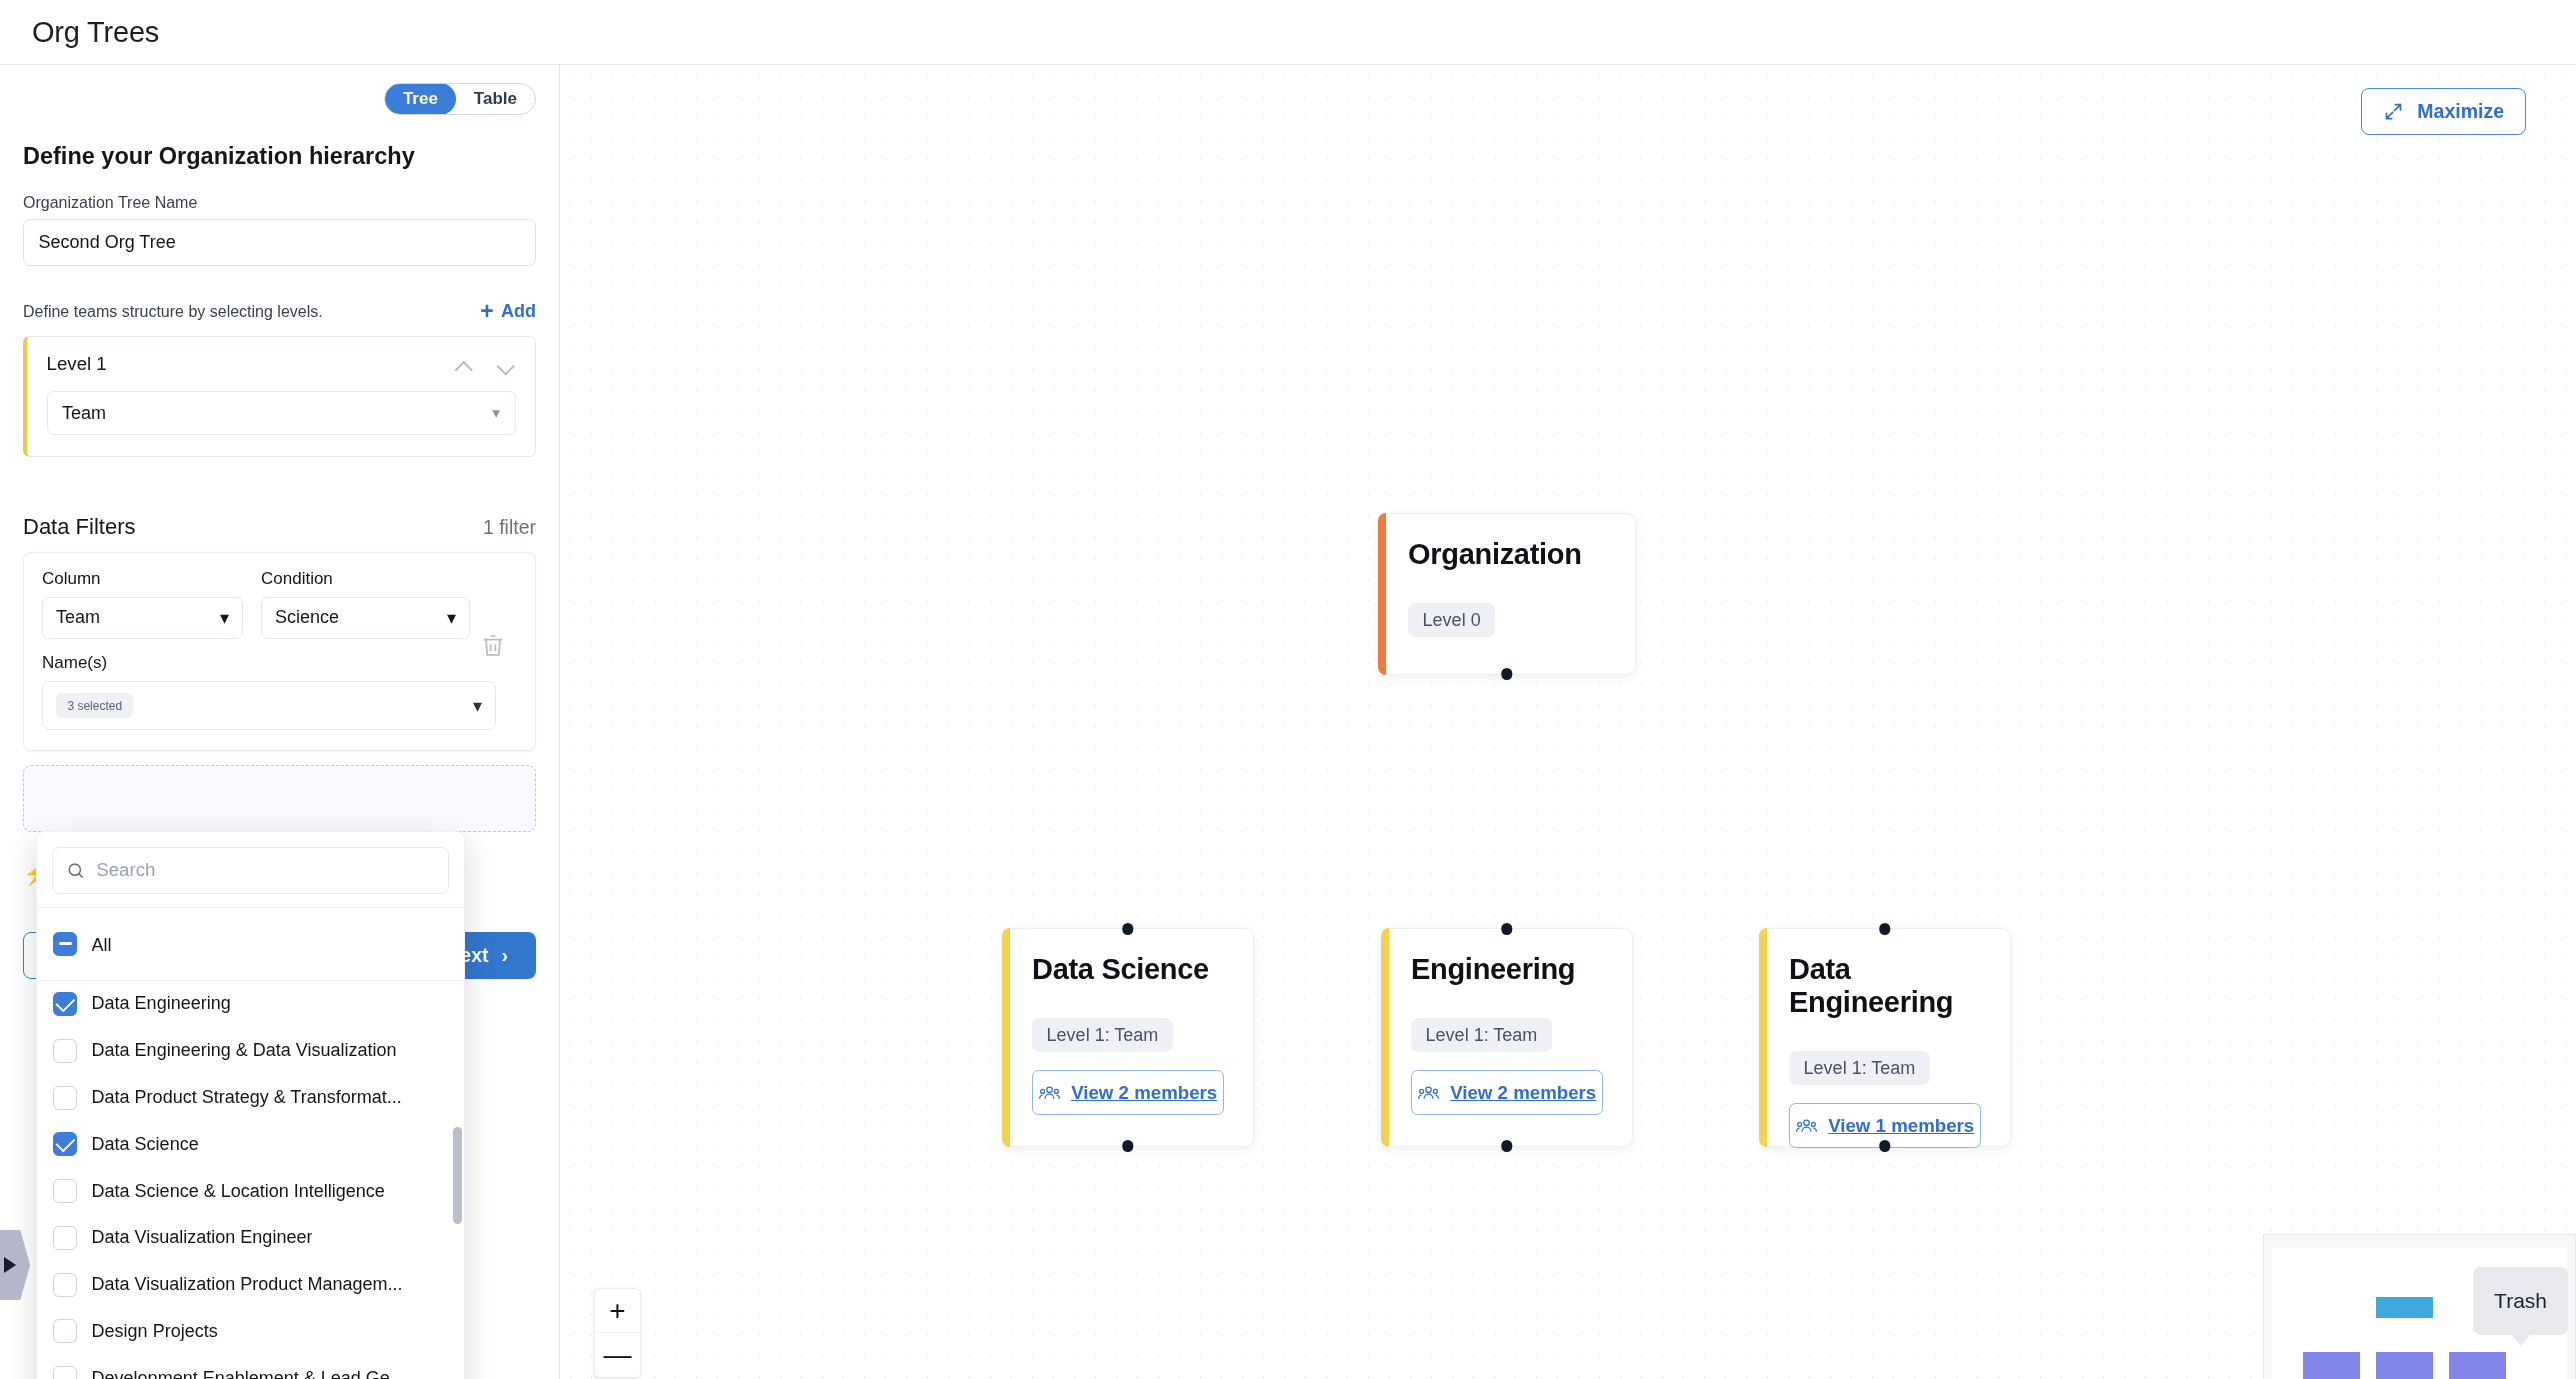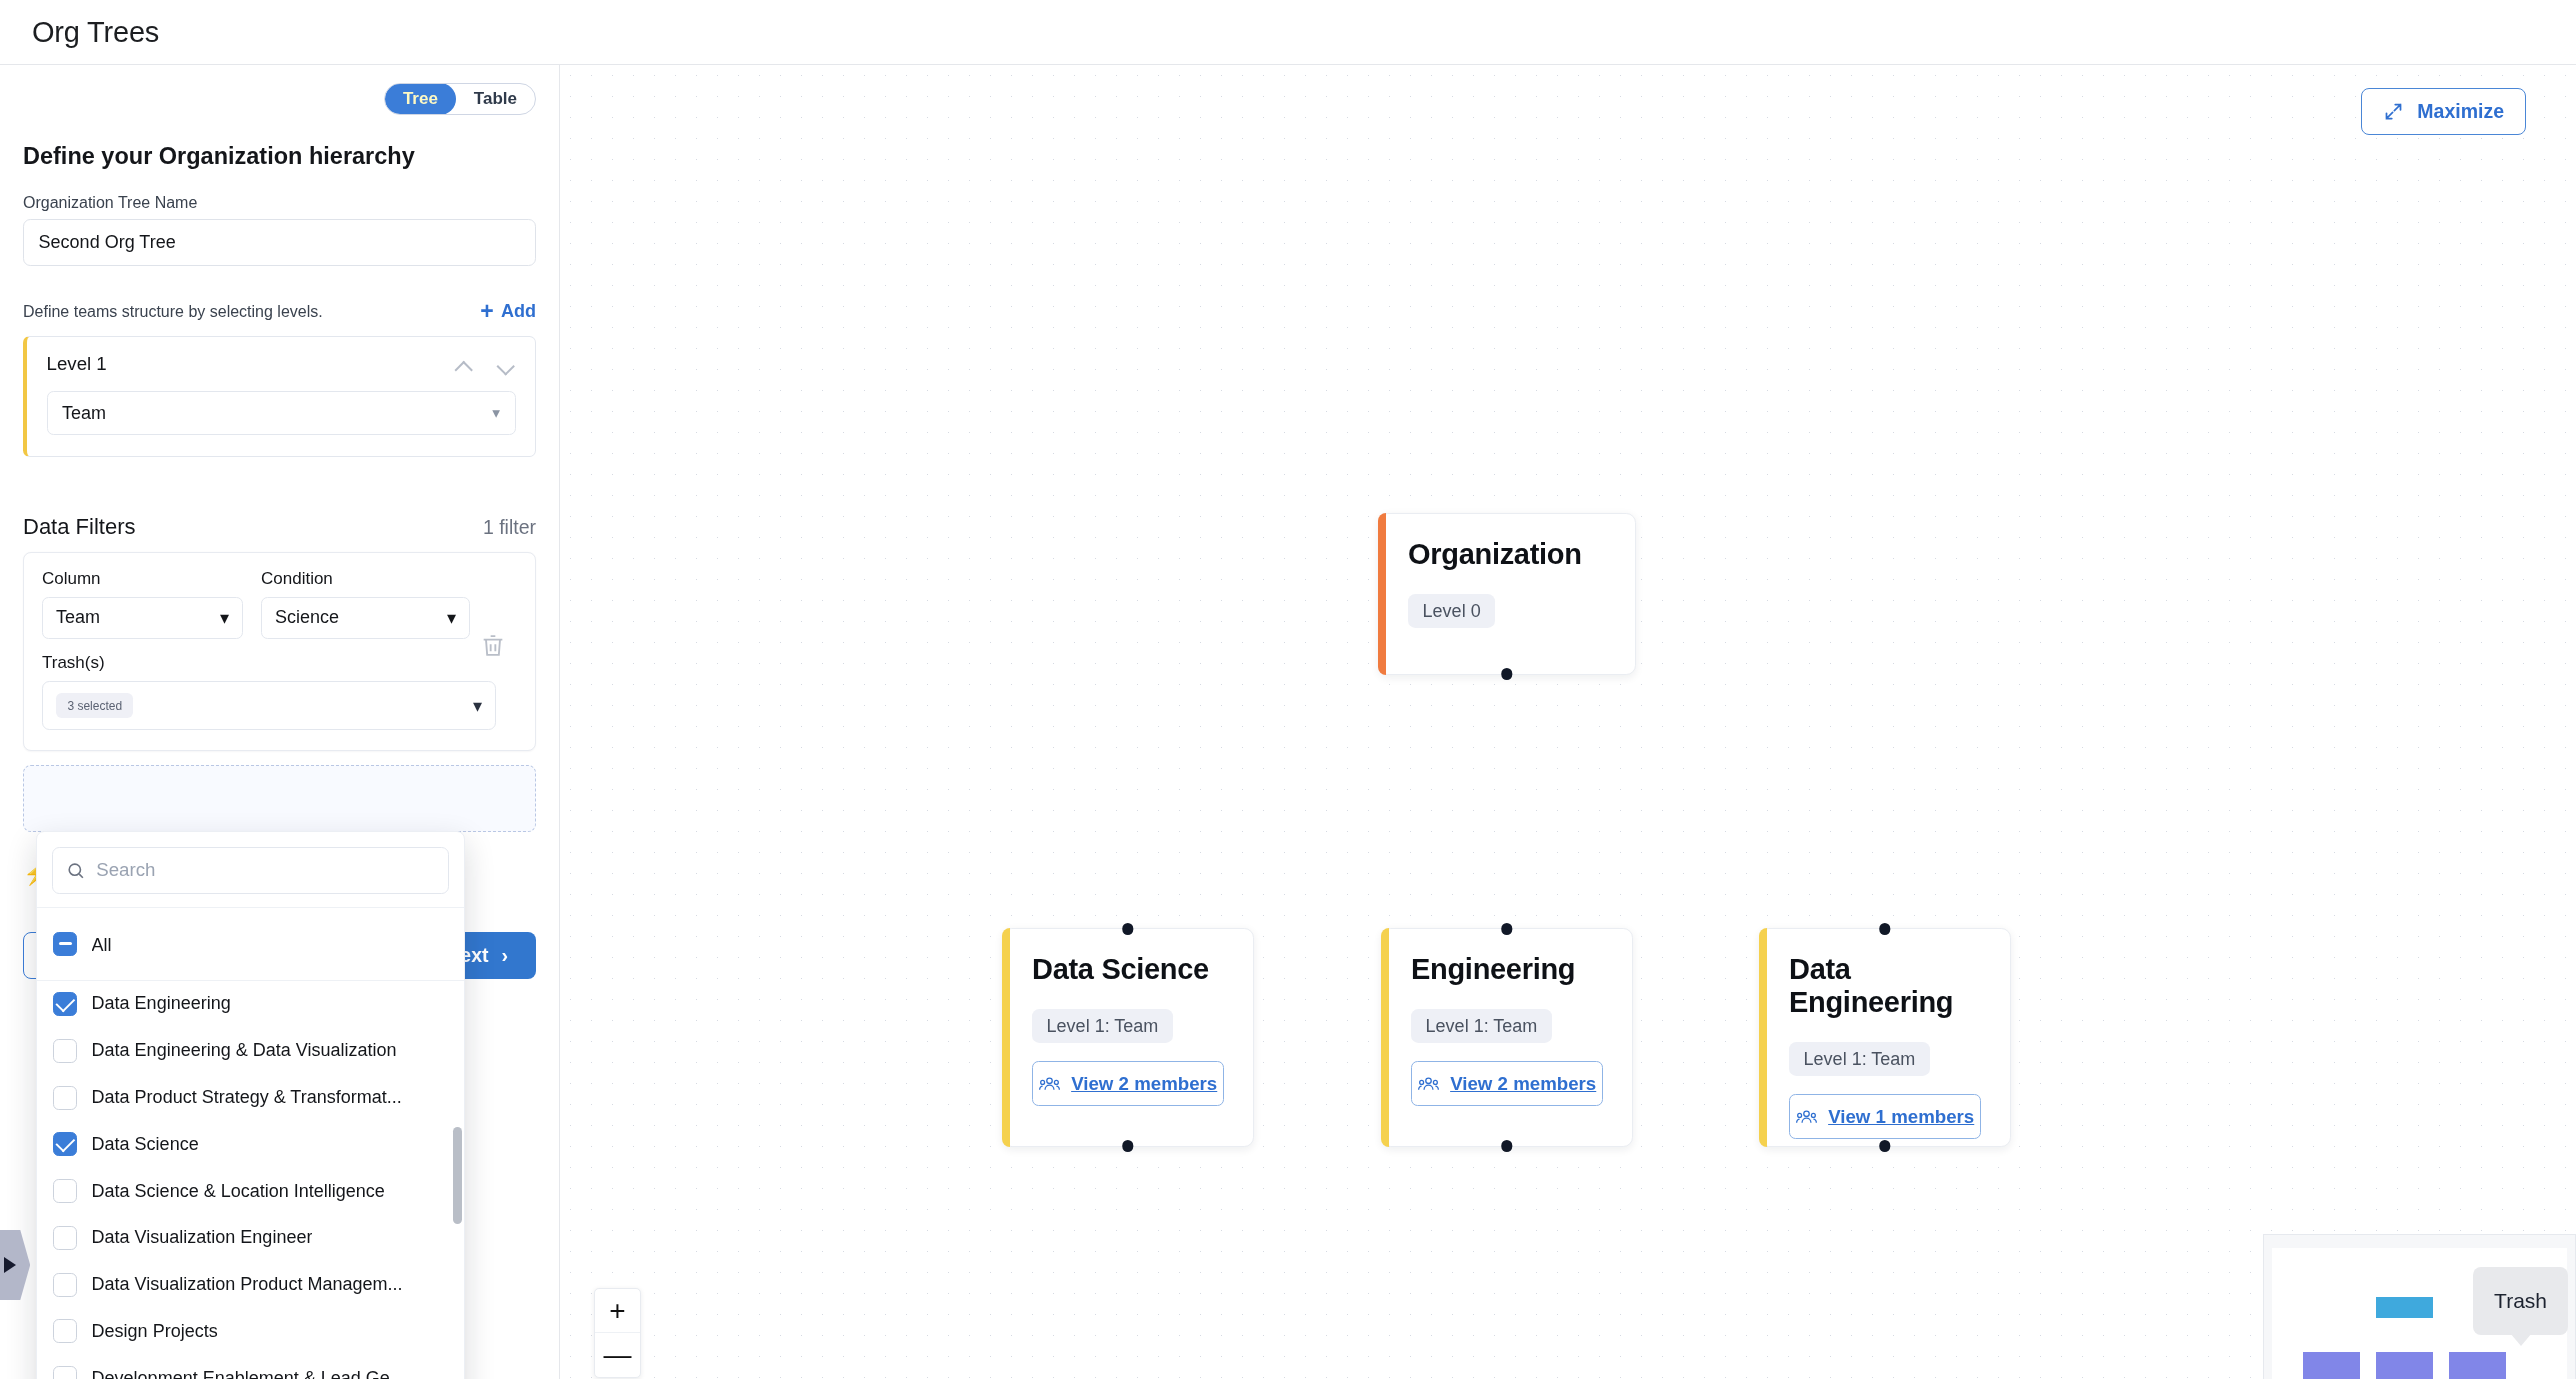--- a/index.html
+++ b/index.html
@@ -236,21 +236,21 @@
     padding: 24px 29px 28px 29px;
   }
   .node::before {
     content: ""; position: absolute; left: -0.8px; top: -0.8px; bottom: -0.8px;
     width: 7.3px; border-radius: 9.7px 0 0 9.7px;
   }
   .node.root::before { background: #f07b3f; }
   .node.team::before { background: #f5d14e; }
   .node-title { font-size: 29px; font-weight: 700; color: #0e1116; letter-spacing: -0.3px; }
   .node-badge {
-    display: inline-block; margin-top: 23px;
+    display: inline-block; margin-top: 32px;
     background: #eef0f6; color: #4a5260; font-size: 18px;
     padding: 6.5px 14.6px; border-radius: 7.3px;
   }
   .members-btn {
     margin-top: 18px; border: 0.8px solid #8fb4e6; border-radius: 6.5px;
     height: 45px; display: flex; align-items: center; justify-content: center; gap: 11.4px;
     color: #2f6fd0; font-size: 18.7px; font-weight: 700; cursor: pointer; background: #fff;
   }
   .members-btn .lbl { text-decoration: underline; }
   .port {
@@ -361,21 +361,21 @@
             <span class="caret">▾</span>
           </div>
         </div>
       </div>
       <div class="trash-btn">
         <svg width="28" height="29" viewBox="0 0 24 24" fill="none" stroke="#b9bec8" stroke-width="1.6">
           <path d="M4 7h16M10 4h4M6 7l1 13h10l1-13M10 11v6M14 11v6"></path>
         </svg>
       </div>
       <div class="values-wrap">
-        <div class="mini-label">Trash(s)</div>
+        <div class="mini-label">Name(s)</div>
         <div class="multiselect">
           <span class="chip">3 selected</span>
           <span class="ms-caret">▾</span>
         </div>
       </div>
     </div>
 
     <div class="dashed-box"></div>
 
     <div class="lightning-row">

